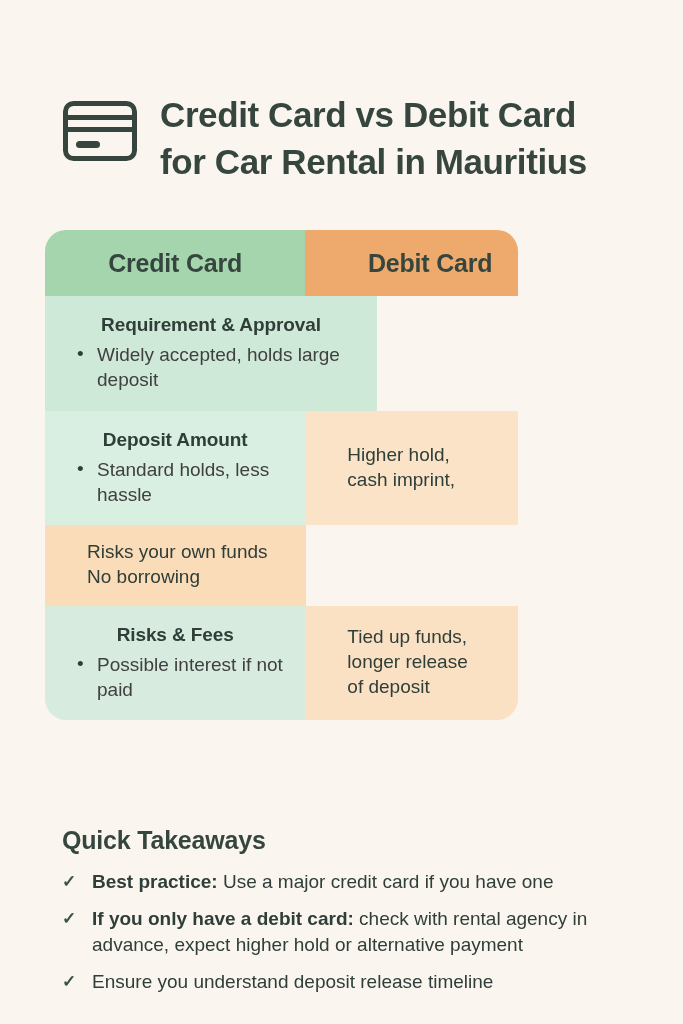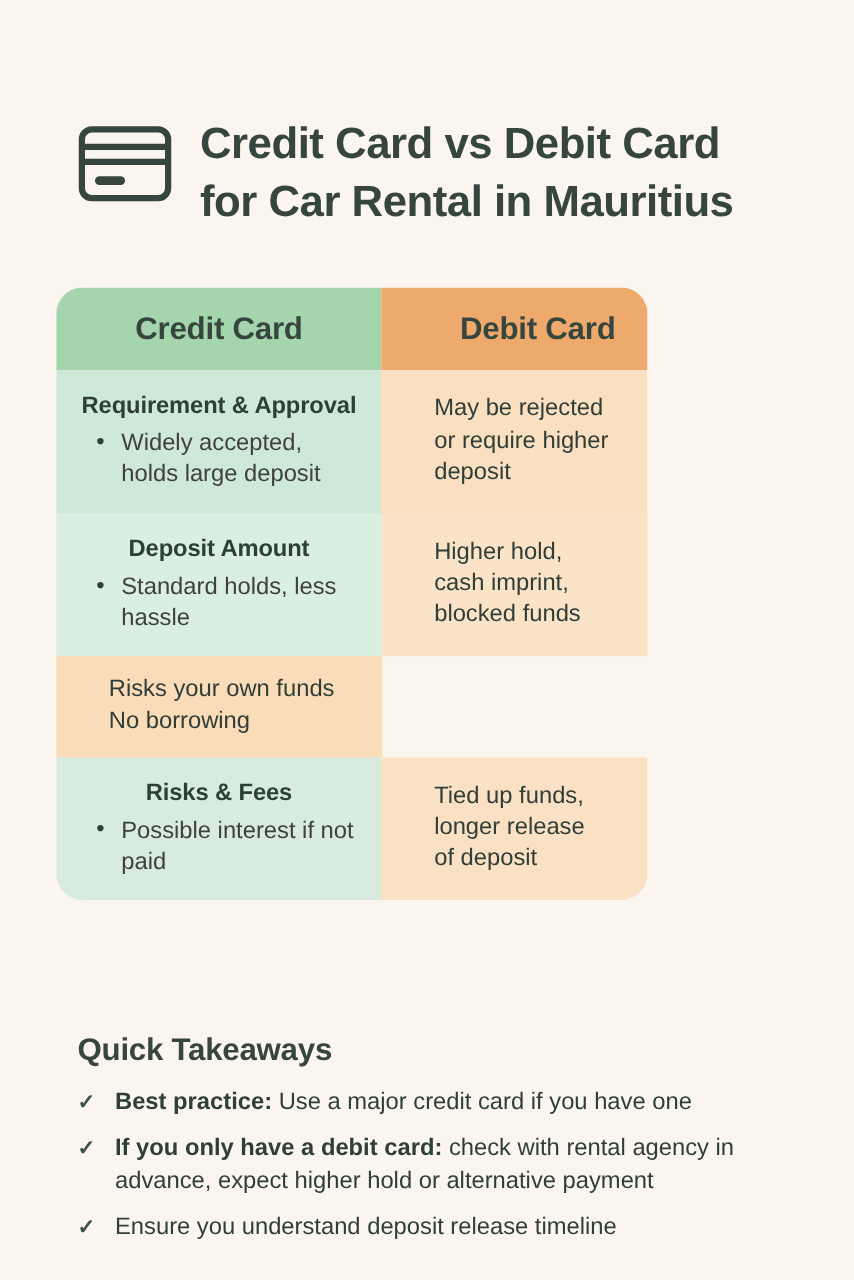--- a/index.html
+++ b/index.html
@@ -211,38 +211,32 @@
       </div>
     </div>
 
     <div class="row body-row tone-a">
       <div class="cell-left">
         <div class="row-label">Requirement &amp; Approval</div>
         <ul class="bullets">
           <li>Widely accepted, holds large deposit</li>
         </ul>
       </div>
-      <div class="cell-right">
-        <span class="right-line">May be rejected</span>
-        <span class="right-line">or require higher</span>
-        <span class="right-line">deposit</span>
-      </div>
     </div>
 
     <div class="row body-row tone-b">
       <div class="cell-left">
         <div class="row-label">Deposit Amount</div>
         <ul class="bullets">
           <li>Standard holds, less hassle</li>
         </ul>
       </div>
       <div class="cell-right">
         <span class="right-line">Higher hold,</span>
         <span class="right-line">cash imprint,</span>
-        <span class="right-line">blocked funds</span>
       </div>
     </div>
 
     <div class="row body-row tone-c">
       <div class="cell-right">
         <span class="right-line">Risks your own funds</span>
         <span class="right-line">No borrowing</span>
       </div>
     </div>
 

